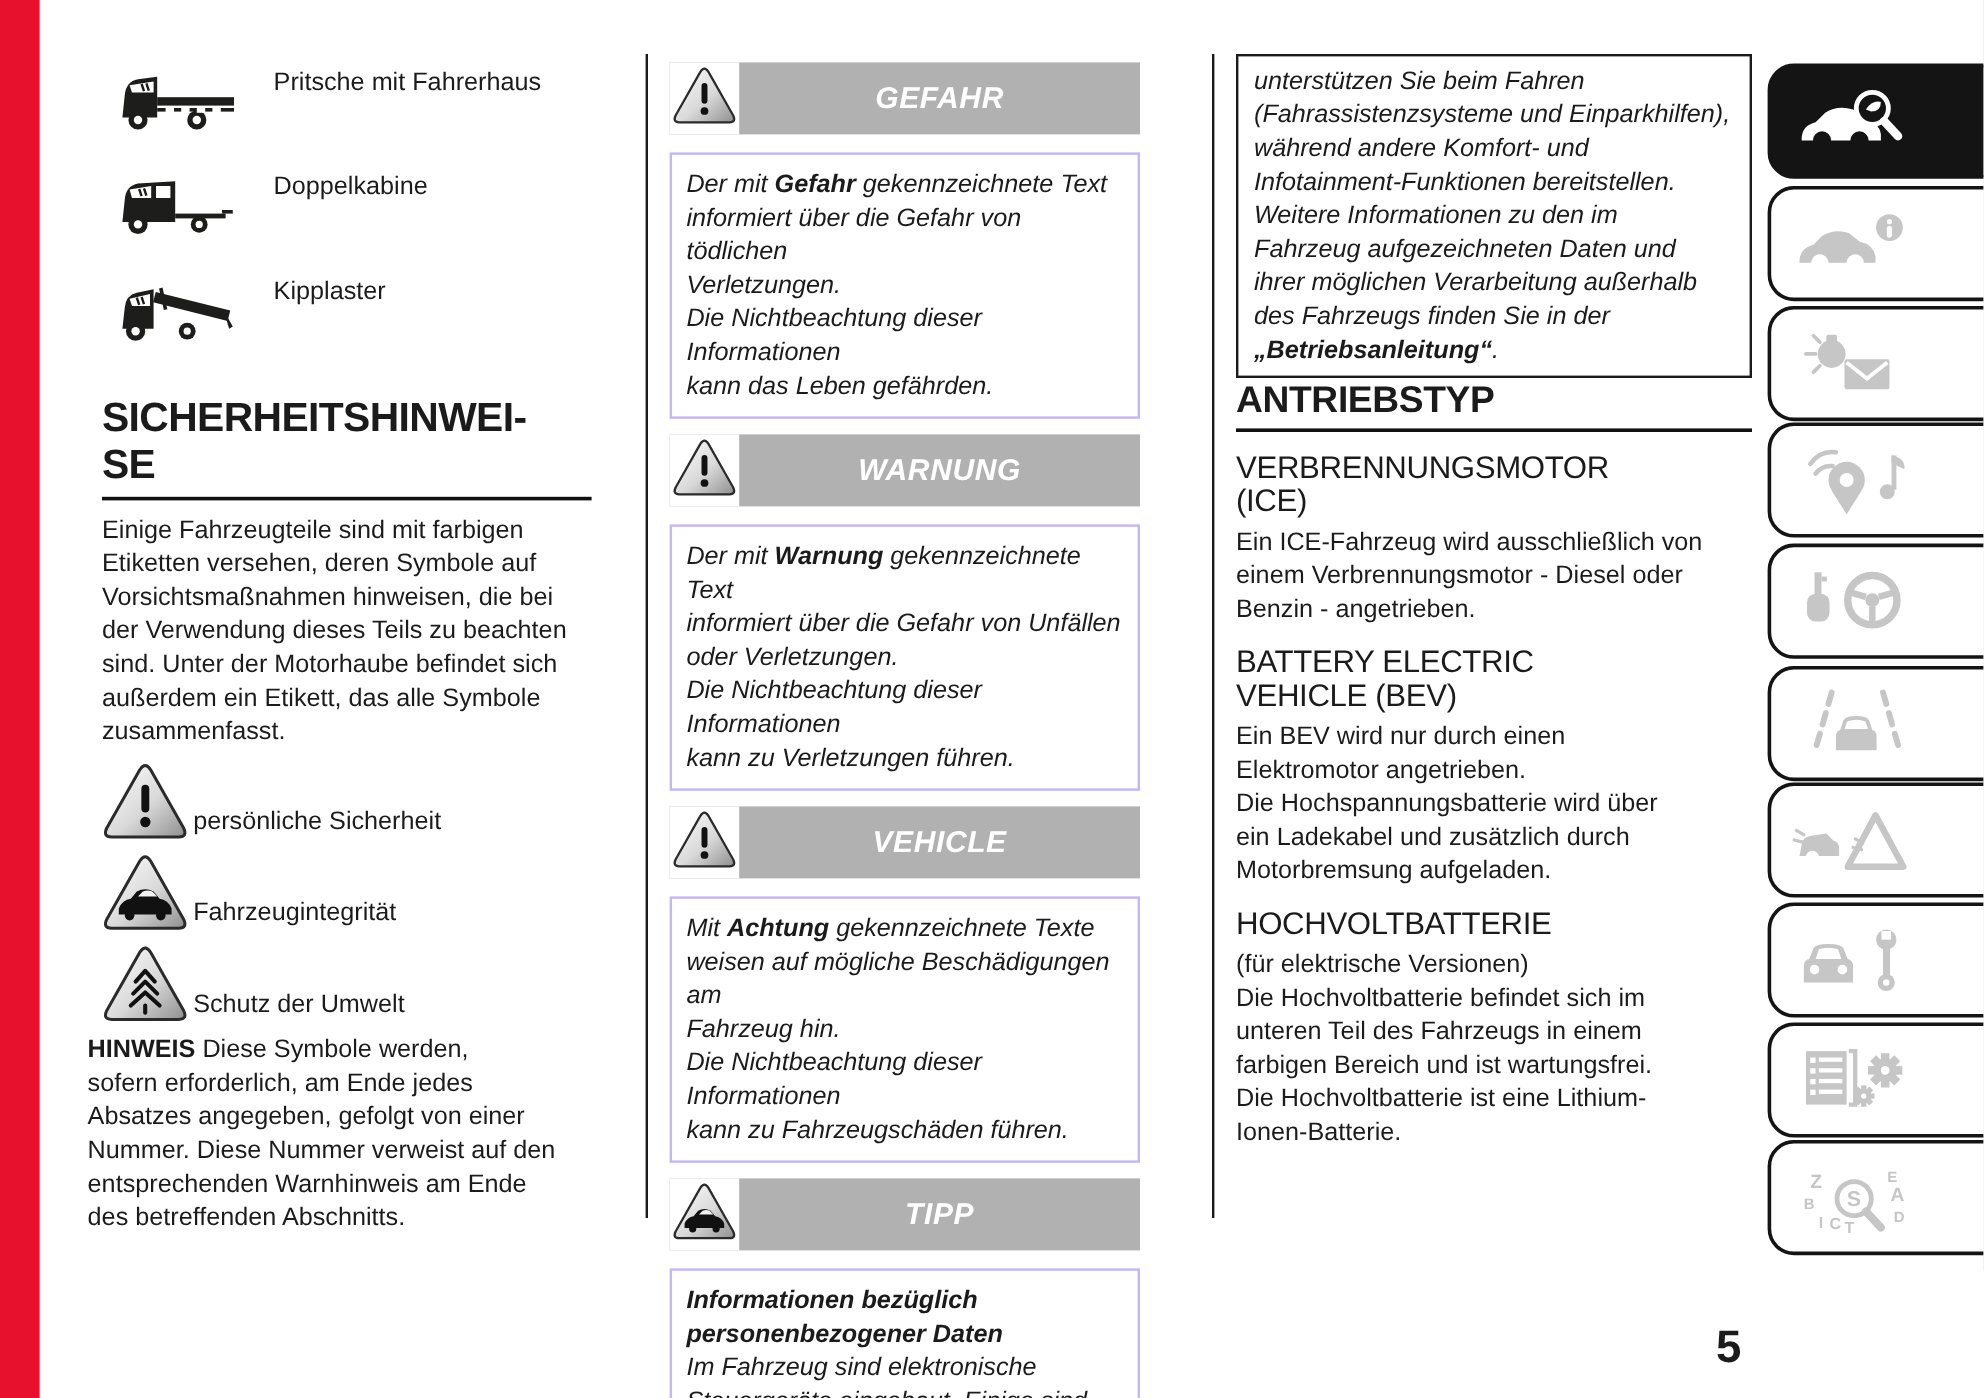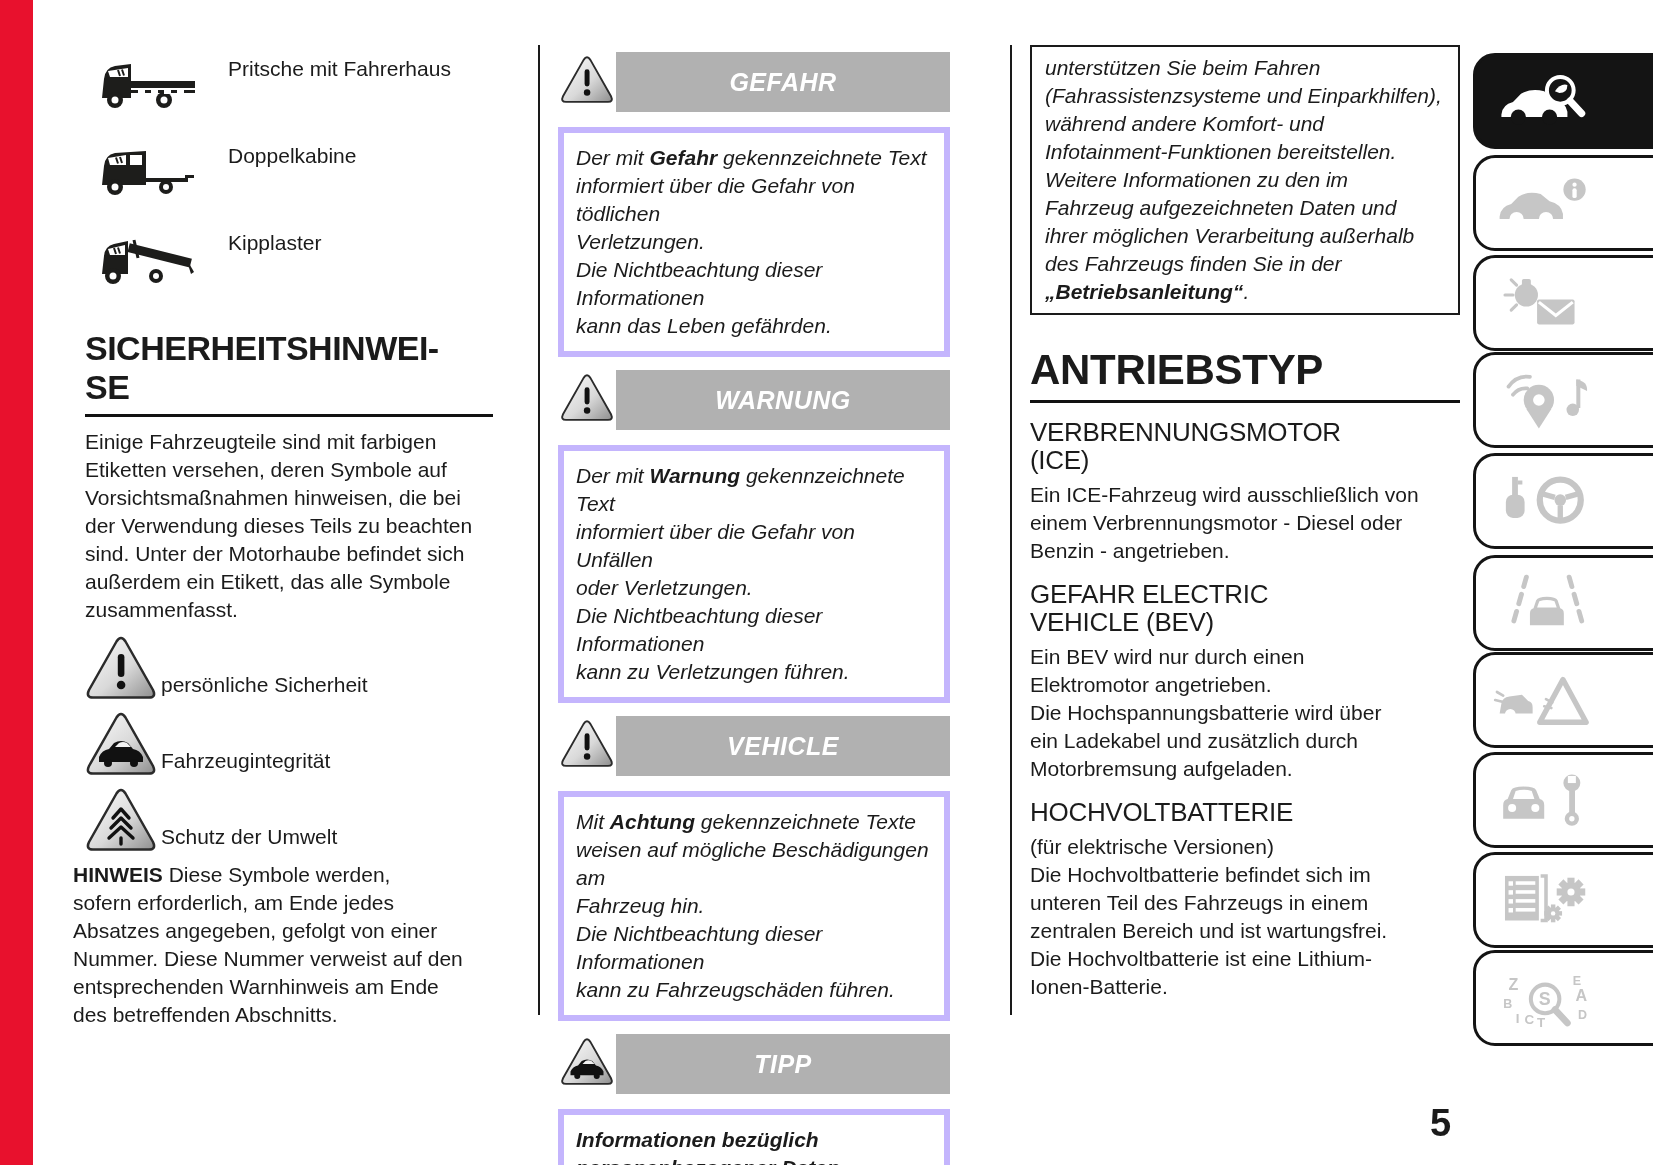--- a/index.html
+++ b/index.html
@@ -30,25 +30,25 @@
   .sym-lbl{margin-left:4px;margin-bottom:6px;font-size:21px;}
   #note{left:73px;top:861px;width:420px;}
   
   #col2{left:558px;top:52px;width:392px;display:flex;flex-direction:column;}
   .banner{position:relative;height:60px;background:#b1b1b1;margin-top:13px;}
   .banner:first-child{margin-top:0;}
   .banner .notch{position:absolute;left:0;top:0;width:58px;height:60px;background:#fff;}
   .banner .tri{position:absolute;left:2px;top:3px;width:54px;height:54px;}
   .banner .lbl{position:absolute;left:58px;right:0;top:0;height:60px;display:flex;align-items:center;
                justify-content:center;color:#fff;font-style:italic;font-weight:bold;font-size:25px;letter-spacing:0.5px;}
-  .tbox{border:6px solid #c4b5fd;margin-top:15px;padding:11px 12px;}
+  .tbox{border:2px solid #c4b5fd;margin-top:15px;padding:11px 12px;}
   
   #col3{left:1030px;top:45px;width:430px;}
   #cont-box{border:2px solid #1a1a1a;padding:7px 13px;}
-  #antrieb-title{margin-top:31px;font-size:42px;font-weight:bold;letter-spacing:-0.3px;}
+  #antrieb-title{font-size:31px;font-weight:bold;letter-spacing:-0.3px;}
   #antrieb-rule{width:430px;height:3px;background:#111;margin-top:6px;}
   .sub-title{margin-top:15px;font-size:26px;line-height:28px;font-weight:normal;letter-spacing:-0.3px;white-space:pre-line;}
   .sub-body{margin-top:7px;}
   
   .tile{position:absolute;left:1473px;width:205px;height:90px;background:#fff;
         border:3px solid #141414;border-radius:22px;color:#c6c6c6;--cut:#ffffff;}
   .tile.active{background:#141414;color:#ffffff;--cut:#141414;}
   .tile .tic{position:absolute;left:14px;top:12px;width:112px;height:66px;}
   .tile svg{width:100%;height:100%;}
   
@@ -305,33 +305,33 @@
 </span><span class="bb">„Betriebsanleitung“</span><span>.</span></div>
     <div id="antrieb-title">ANTRIEBSTYP</div>
     <div id="antrieb-rule"></div>
 
     <div class="sub-title">VERBRENNUNGSMOTOR
 (ICE)</div>
     <div class="body-txt sub-body">Ein ICE-Fahrzeug wird ausschließlich von
 einem Verbrennungsmotor - Diesel oder
 Benzin - angetrieben.</div>
 
-    <div class="sub-title">GEFAHR ELECTRIC
+    <div class="sub-title">BATTERY ELECTRIC
 VEHICLE (BEV)</div>
     <div class="body-txt sub-body">Ein BEV wird nur durch einen
 Elektromotor angetrieben.
 Die Hochspannungsbatterie wird über
 ein Ladekabel und zusätzlich durch
 Motorbremsung aufgeladen.</div>
 
     <div class="sub-title">HOCHVOLTBATTERIE</div>
     <div class="body-txt sub-body">(für elektrische Versionen)
 Die Hochvoltbatterie befindet sich im
 unteren Teil des Fahrzeugs in einem
-zentralen Bereich und ist wartungsfrei.
+farbigen Bereich und ist wartungsfrei.
 Die Hochvoltbatterie ist eine Lithium-
 Ionen-Batterie.</div>
   </div>
 
   <div id="sidebar">
       <div class="tile active" style="top: 53px;">
         <span class="tic"><svg viewBox="0 0 120 74">
    <path d="M10 52 q1 -11 13 -14 l9 -9 q11 -7 26 -3 l11 9 q13 3 15 14 l0 6 -74 0 z" fill="currentColor"></path>
    <circle cx="29" cy="55" r="8.5" fill="var(--cut)"></circle>
             <circle cx="64" cy="55" r="8.5" fill="var(--cut)"></circle>

